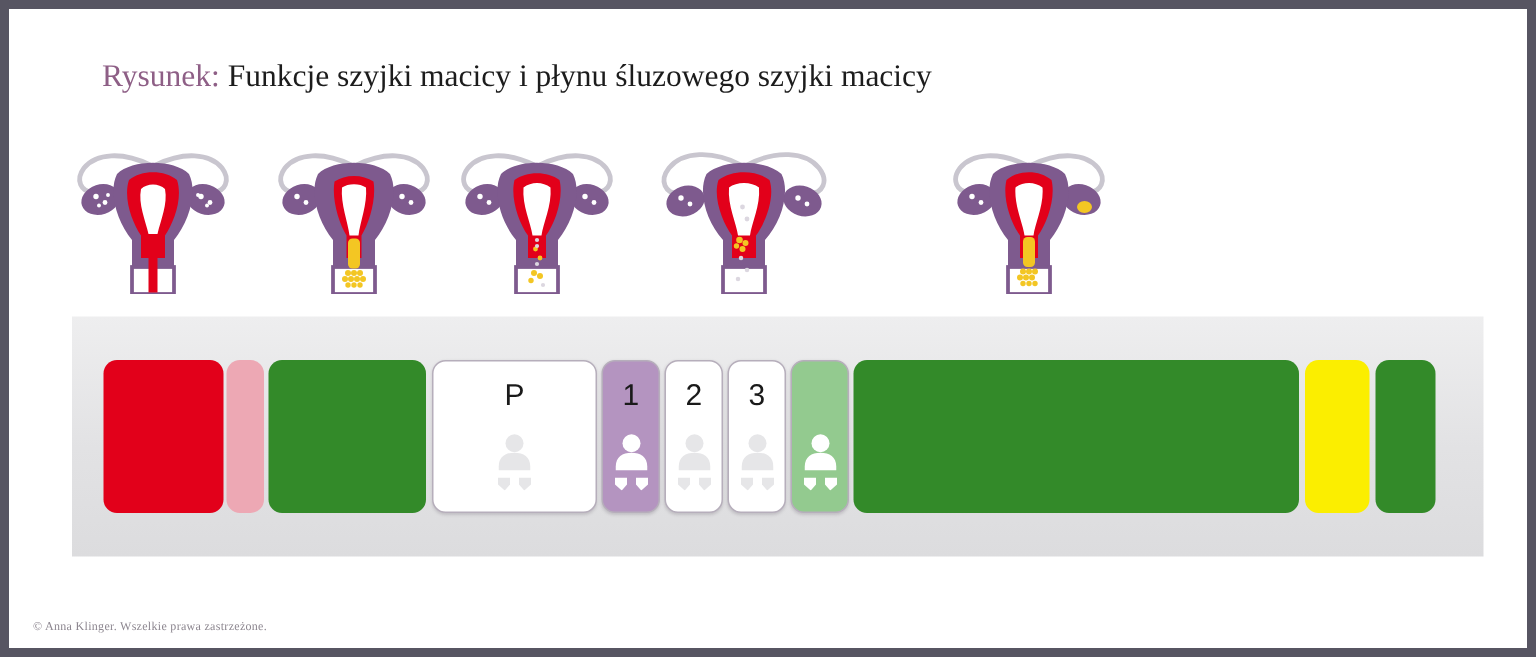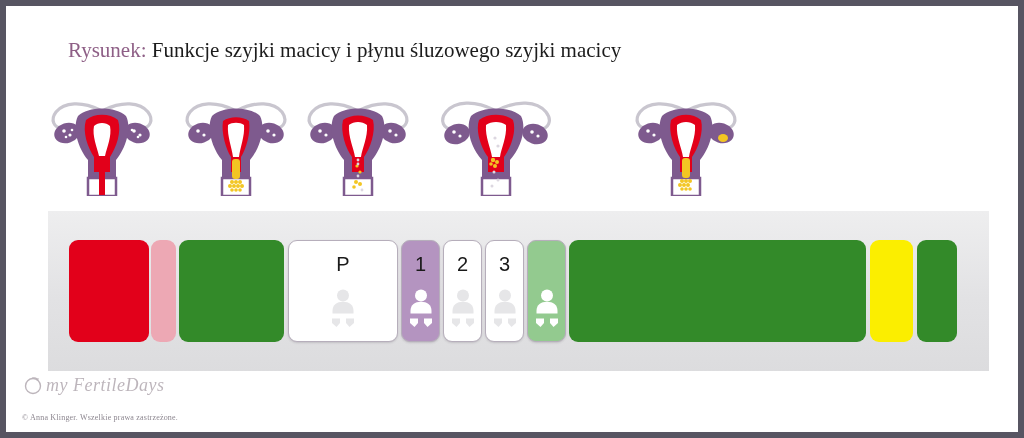--- a/index.html
+++ b/index.html
@@ -342,24 +342,16 @@
             <path d="M17 29.5 L25 29.5 L25 34 L20.5 38 L17 34 Z" fill="#ffffff"></path>
           </svg>
         </div>
         <div class="cell" style="left: 521px; width: 297px; background: rgb(51, 138, 41);"></div>
         <div class="cell" style="left: 822px; width: 43px; background: rgb(251, 238, 0);"></div>
         <div class="cell" style="left: 869px; width: 40px; background: rgb(51, 138, 41);"></div>
       </div>
   </div>
 
   <div class="footer">
-    <div class="logo-wrap">
-      <svg width="22" height="22" viewBox="0 0 22 22">
-        <circle cx="11" cy="12" r="7.5" fill="none" stroke="#6d5c6a" stroke-width="1.4"></circle>
-        <path d="M10 4.2 C13 3.2 15 4.6 15.4 6" fill="none" stroke="#6d5c6a" stroke-width="1.4"></path>
-        <path d="M15.8 6.6 L14.4 4.2 L17.1 4.4 Z" fill="#6d5c6a"></path>
-      </svg>
-      <span class="logo-script">my FertileDays</span>
-    </div>
     <div class="copyright">© Anna Klinger.  Wszelkie prawa zastrzeżone.</div>
   </div>
 
 </div>
 
 </body></html>

